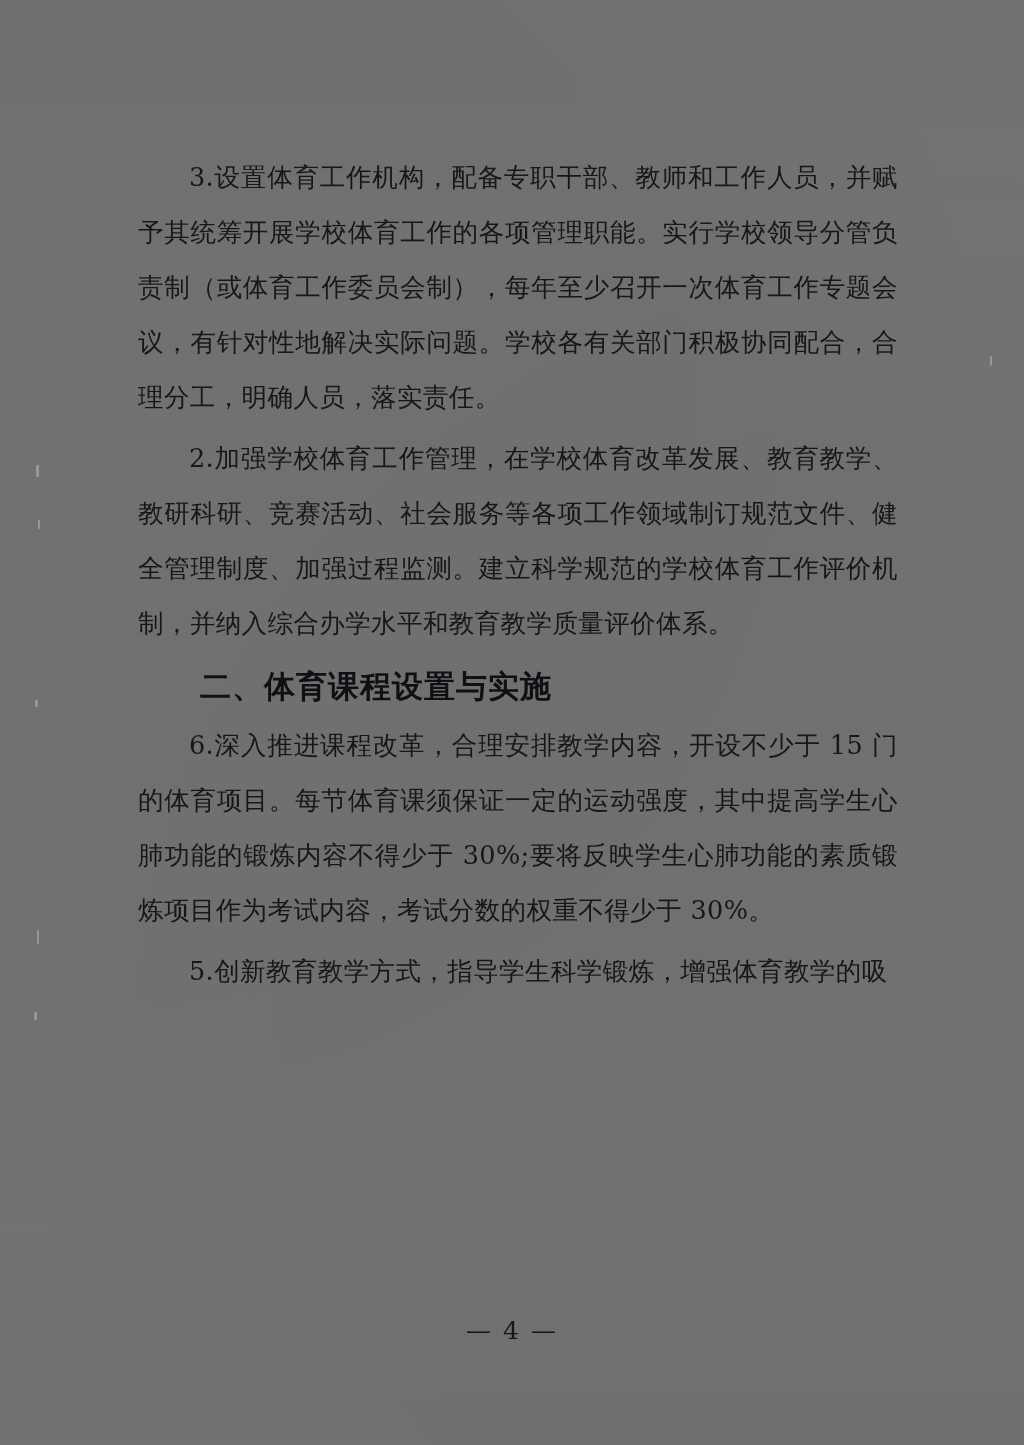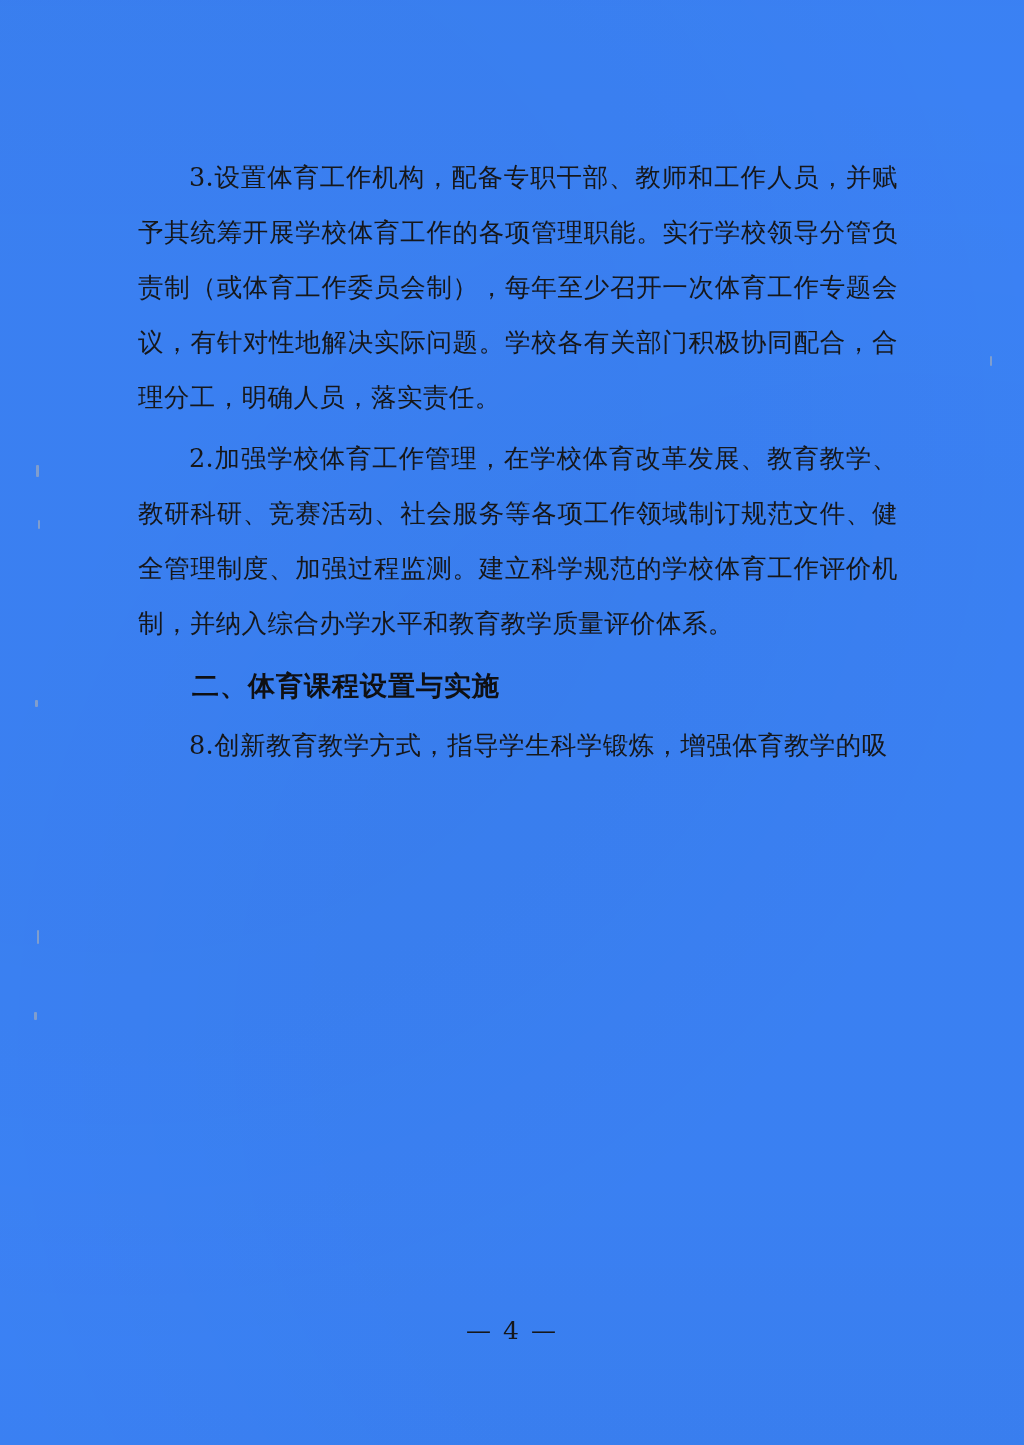--- a/index.html
+++ b/index.html
@@ -12,21 +12,21 @@
     height: 1445px;
     position: relative;
     font-family: "DejaVu Serif", "Liberation Serif", serif;
     color: #111111;
     overflow: hidden;
   }
   
   .page {
     position: absolute;
     inset: 0;
-    background: #3b82f6;
+    background: #737373;
   }
   .page::before {
     content: "";
     position: absolute;
     inset: 0;
     background:
       radial-gradient(circle at 12% 30%, rgba(0,0,0,0.018) 0 38%, rgba(0,0,0,0) 70%),
       radial-gradient(circle at 88% 72%, rgba(0,0,0,0.016) 0 40%, rgba(0,0,0,0) 72%),
       linear-gradient(180deg, rgba(0,0,0,0.012) 0%, rgba(0,0,0,0) 22%, rgba(0,0,0,0) 80%, rgba(0,0,0,0.014) 100%);
     pointer-events: none;
@@ -45,21 +45,21 @@
     text-justify: inter-ideograph;
     text-indent: 2em;
     letter-spacing: 0.4px;
     color: #16171a;
   }
   p.para.last {
     margin-bottom: 0;
   }
   h2.heading {
     margin: 8px 0 4px 0;
-    font-size: 27px;
+    font-size: 31px;
     line-height: 55px;
     font-weight: bold;
     text-indent: 2em;
     letter-spacing: 1px;
     font-family: Liberation Sans, sans-serif;
     color: #0f1013;
   }
   .footer {
     position: absolute;
     left: 0;
@@ -99,20 +99,21 @@
 
   <div class="content">
 
     <p class="para">3.设置体育工作机构，配备专职干部、教师和工作人员，并赋予其统筹开展学校体育工作的各项管理职能。实行学校领导分管负责制（或体育工作委员会制），每年至少召开一次体育工作专题会议，有针对性地解决实际问题。学校各有关部门积极协同配合，合理分工，明确人员，落实责任。</p>
 
     <p class="para">2.加强学校体育工作管理，在学校体育改革发展、教育教学、教研科研、竞赛活动、社会服务等各项工作领域制订规范文件、健全管理制度、加强过程监测。建立科学规范的学校体育工作评价机制，并纳入综合办学水平和教育教学质量评价体系。</p>
 
     <h2 class="heading">二、体育课程设置与实施</h2>
 
 
+    <p class="para">6.深入推进课程改革，合理安排教学内容，开设不少于 15 门的体育项目。每节体育课须保证一定的运动强度，其中提高学生心肺功能的锻炼内容不得少于 30%;要将反映学生心肺功能的素质锻炼项目作为考试内容，考试分数的权重不得少于 30%。</p>
 
-    <p class="para last">8.创新教育教学方式，指导学生科学锻炼，增强体育教学的吸</p>
+    <p class="para last">5.创新教育教学方式，指导学生科学锻炼，增强体育教学的吸</p>
 
   </div>
 
   <div class="footer">— 4 —</div>
 
 </div>
 
 </body></html>

